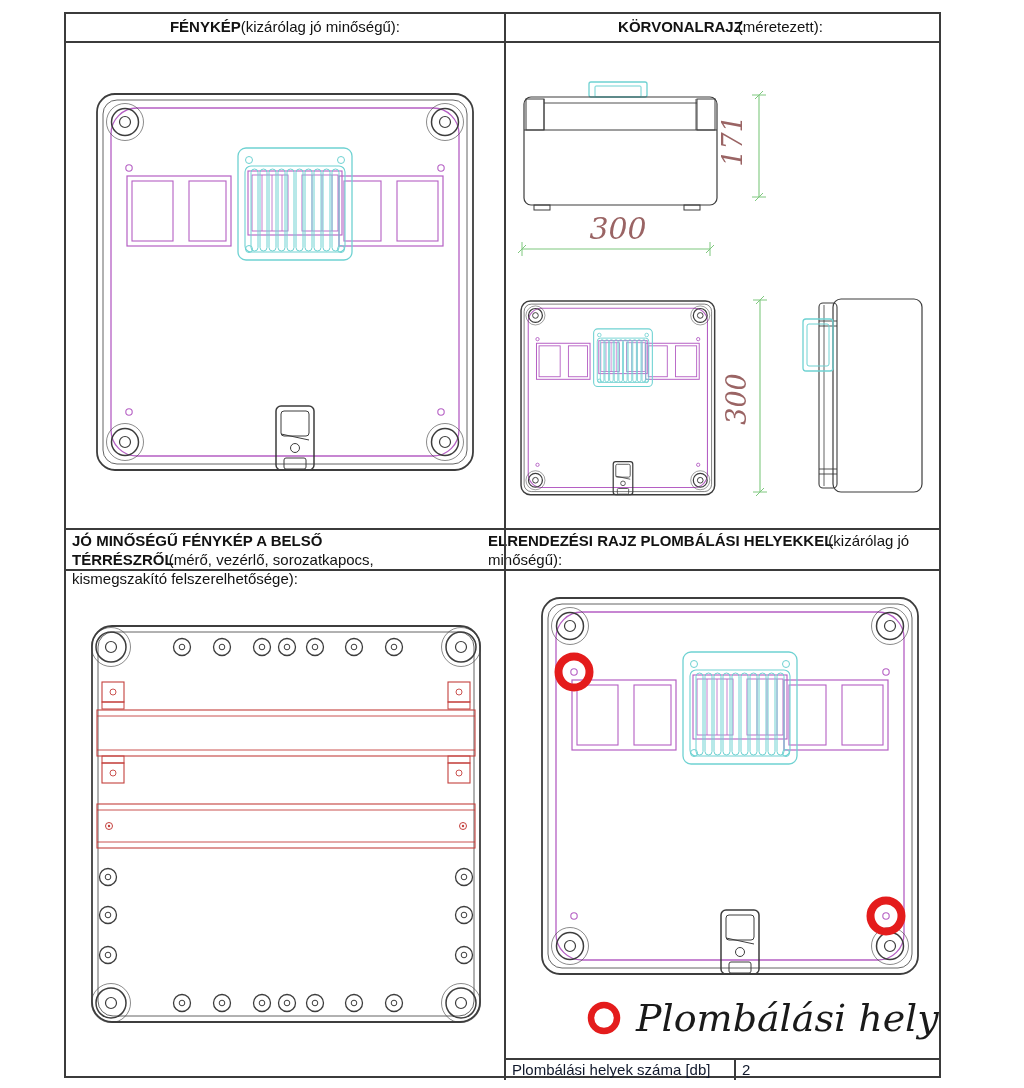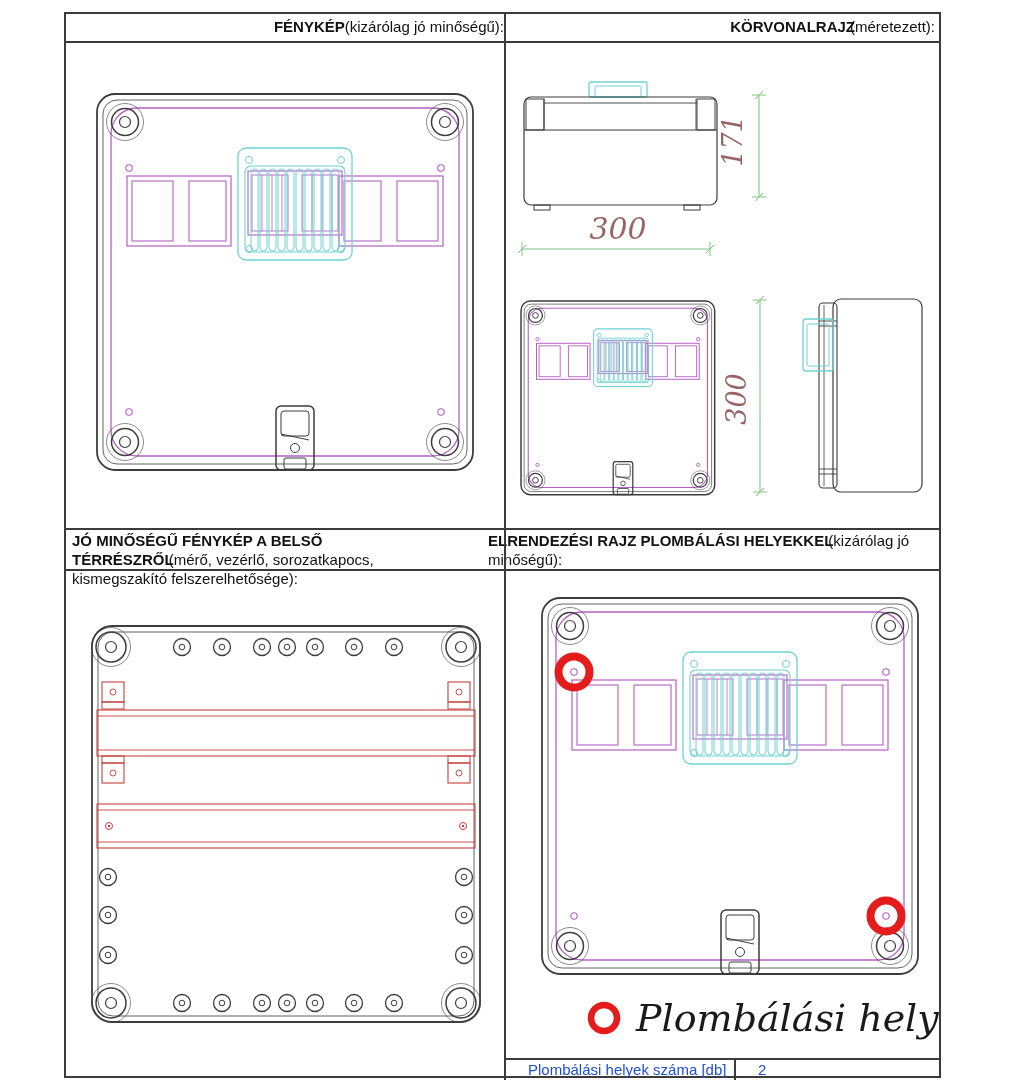--- a/index.html
+++ b/index.html
@@ -10,36 +10,36 @@
   .ln  { position:absolute; background:#3b3b3b; }
   .v-main   { left:438px; top:0; width:2px; height:1066px; }
   .h-1      { left:0; top:27px; width:100%; height:2px; }
   .h-2      { left:0; top:514px; width:100%; height:2px; }
   .h-3      { left:0; top:555px; width:100%; height:2px; }
   .h-foot   { left:440px; top:1044px; right:0; height:2px; }
   .v-foot   { left:668px; top:1044px; width:2px; height:22px; }
 
   .hdr { position:absolute; font-size:15px; color:#121212; }
   .hdr .b { font-weight:bold; }
-  .hdr-top { top:0; height:17px; line-height:26px; text-align:right; }
+  .hdr-top { top:0; height:17px; line-height:26px; text-align:center; }
   .hdr-tl { left:0; width:438px; }
   .hdr-tr { left:440px; right:4px; }
   .hdr-mid { top:517px; height:37px; line-height:19px; padding:0 6px; text-align:left; }
   .hdr-ml { left:0; width:364px; }
   .hdr-mr { left:416px; right:0; }
   .jam { margin-left:-5px; }
 
   svg { position:absolute; overflow:visible; }
   #svg-photo    { left:29px;  top:78px;  }
   #svg-outline  { left:440px; top:27px;  }
   #svg-interior { left:24px;  top:610px; }
   #svg-layout   { left:440px; top:555px; }
 
   .foot-cell { position:absolute; top:1046px; height:20px; line-height:19px;
-               font-size:15px; color:#1d4ed8; padding-left:22px; }
+               font-size:15px; color:#0f172a; padding-left:6px; }
   .foot-label { left:440px; width:228px; }
   .foot-value { left:670px; right:0; }
 </style>
 </head>
 <body>
 
 <div class="tbl">
 
   <div class="hdr hdr-top hdr-tl"><span class="b">FÉNYKÉP</span><span>(kizárólag jó minőségű):</span></div>
   <div class="hdr hdr-top hdr-tr"><span class="b">KÖRVONALRAJZ</span><span class="jam">(méretezett):</span></div>

